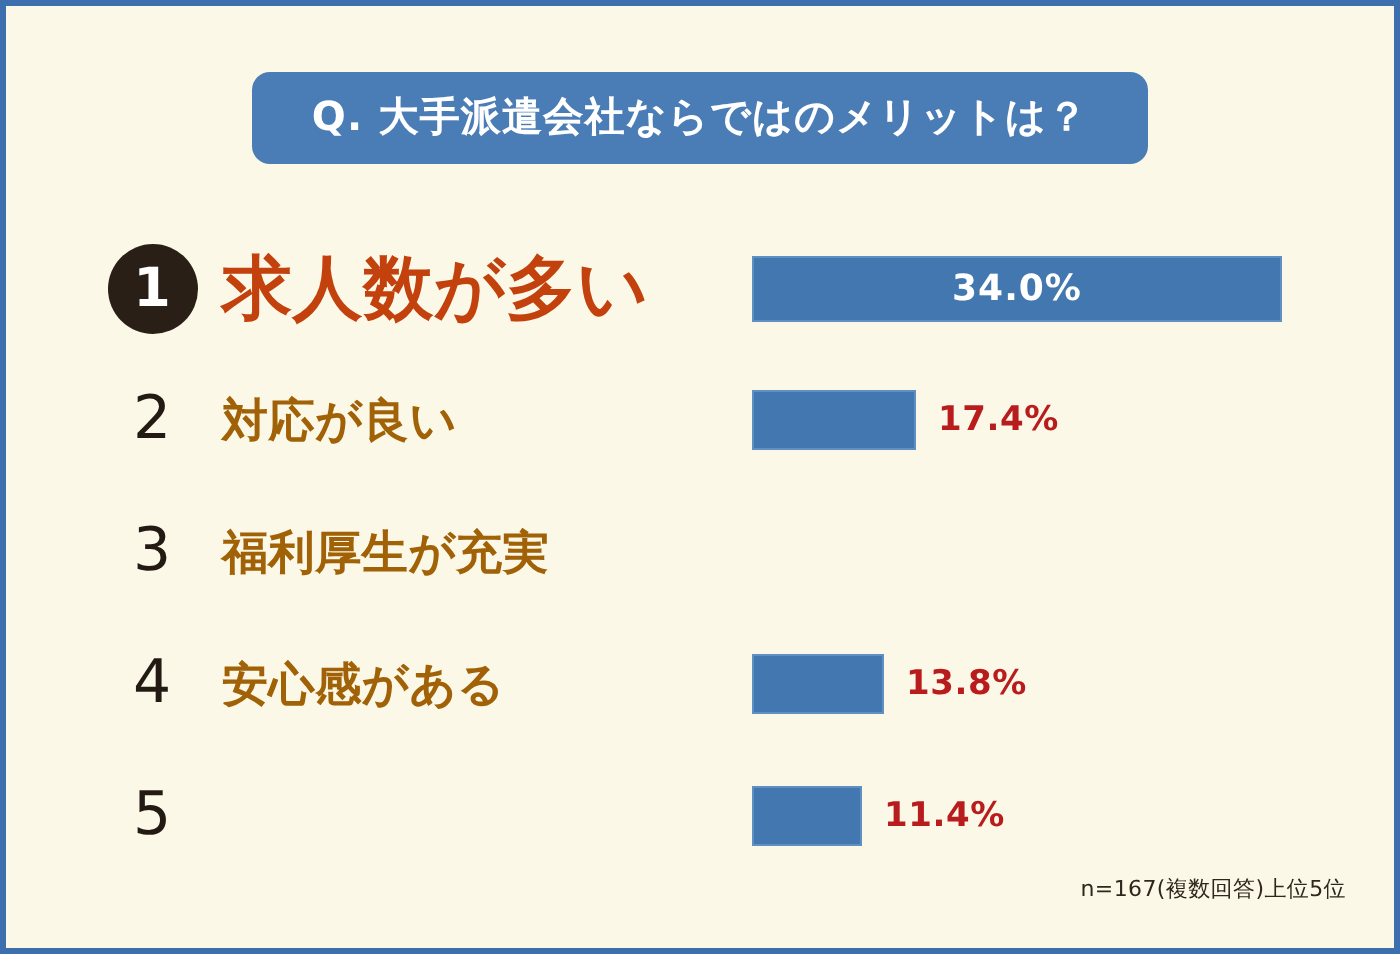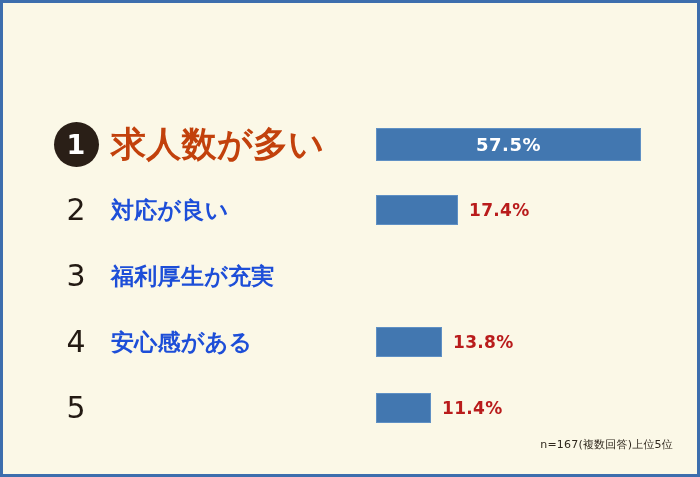--- a/index.html
+++ b/index.html
@@ -90,21 +90,21 @@
     align-items: center;
     justify-content: center;
     font-size: 27px;
     font-weight: bold;
     line-height: 1;
     box-sizing: border-box;
   }
 
   .label {
     font-size: 23px;
-    color: #1d4ed8;
+    color: #a16207;
     white-space: nowrap;
     letter-spacing: 0.3px;
     margin-left: 4px;
     font-weight: bold;
   }
 
   .row.top .label {
     color: #c2410c;
     font-size: 35px;
     font-weight: bold;
@@ -159,31 +159,36 @@
     color: #2f271d;
     letter-spacing: 0.2px;
     white-space: nowrap;
   }
 </style>
 </head>
 <body>
 
 <div id="canvas">
 
+  <div class="title-wrap">
+    <div class="title-pill">
+      <span class="title-text">Q. 大手派遣会社ならではのメリットは？</span>
+    </div>
+  </div>
 
   <div class="rows">
 
     <div class="row top">
       <div class="rank-cell">
         <span class="rank-badge">1</span>
       </div>
       <span class="label">求人数が多い</span>
       <div class="bar-zone">
         <div class="bar" id="bar0" style="width: 265px;">
-          <span class="value-inside">57.5%</span>
+          <span class="value-inside">34.0%</span>
         </div>
 
       </div>
     </div>
 
     <div class="row">
       <div class="rank-cell">
         <span class="rank-plain">2</span>
       </div>
       <span class="label">対応が良い</span>

